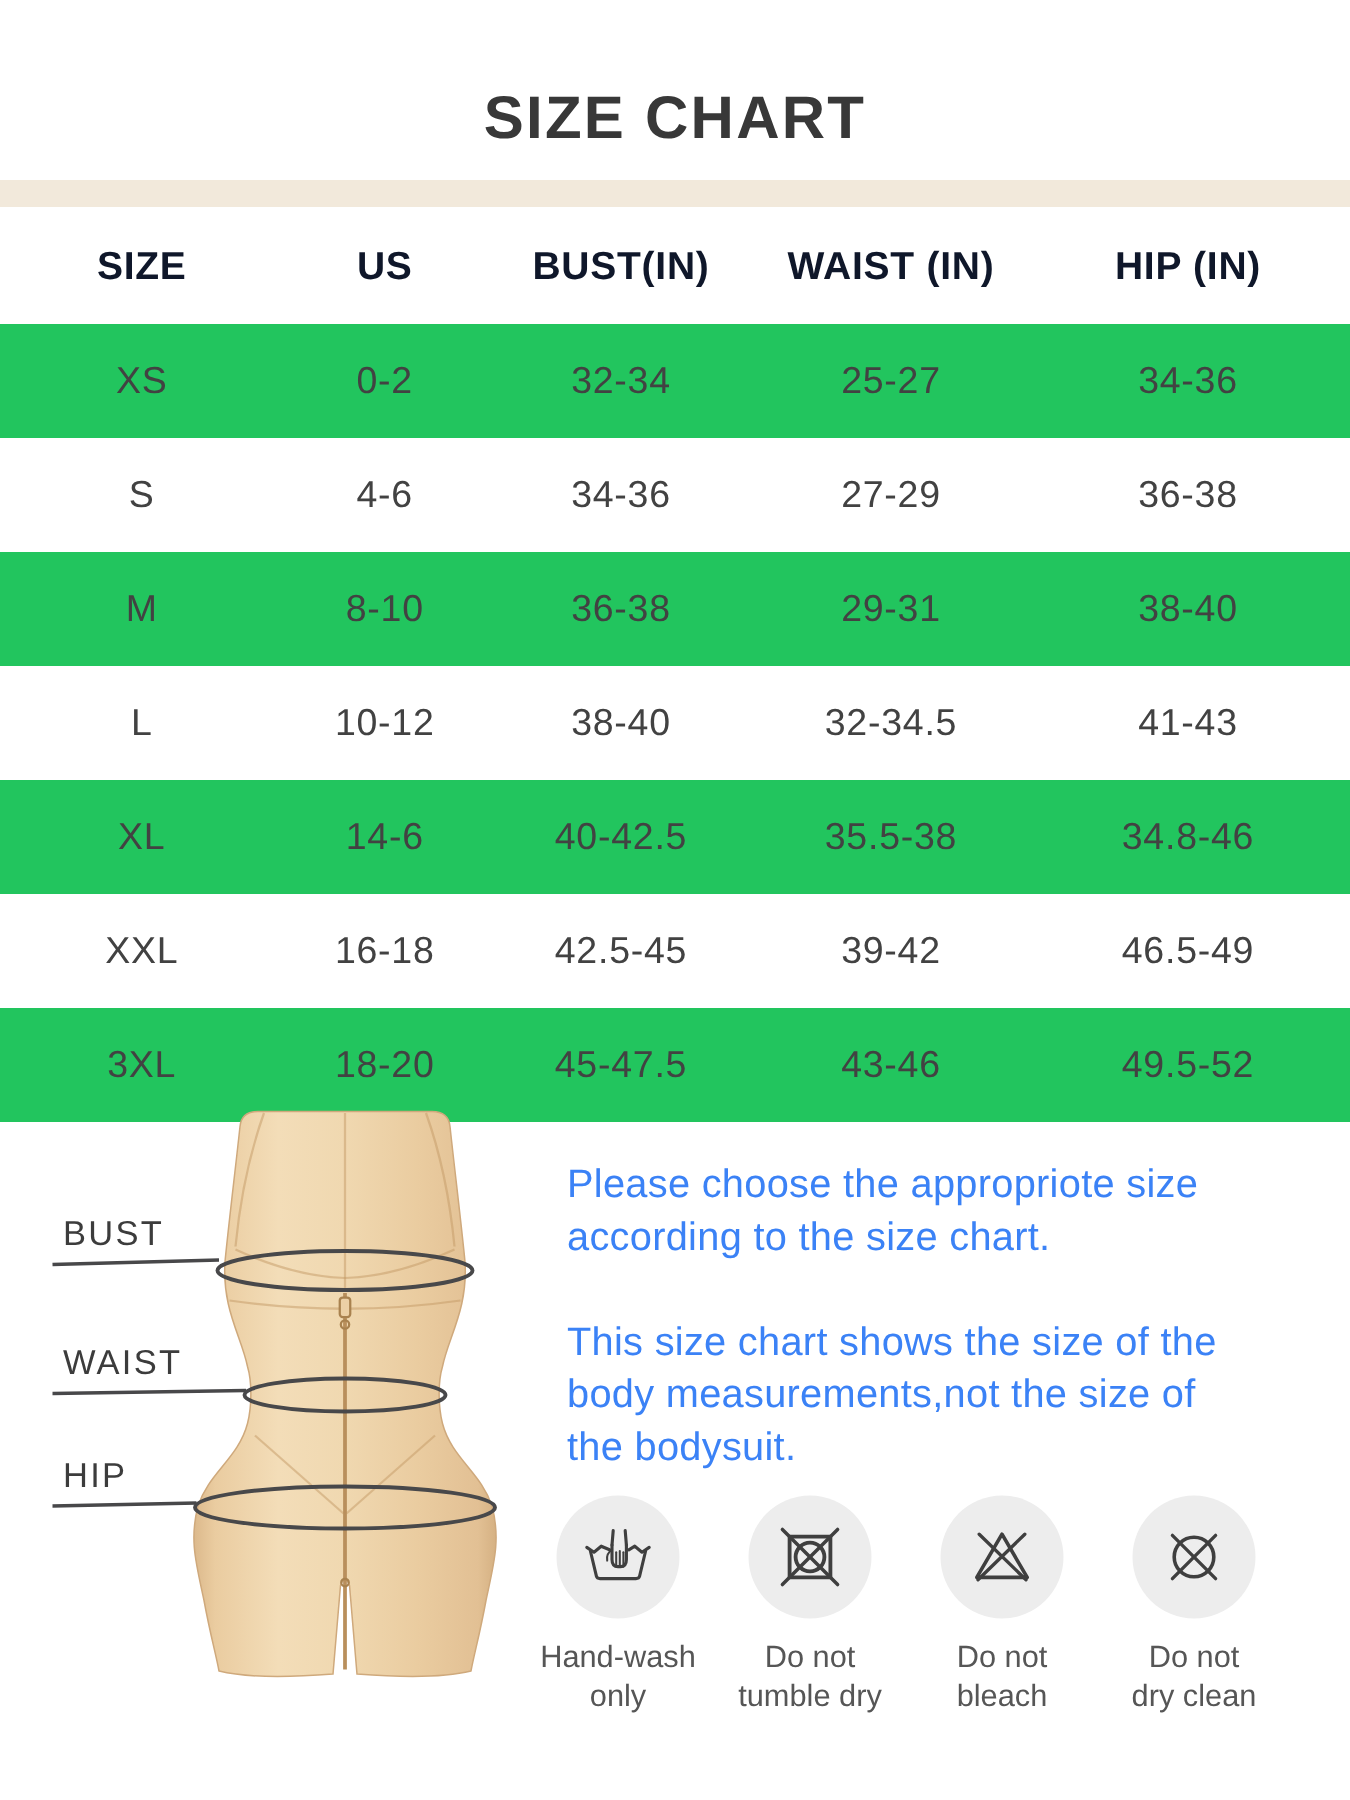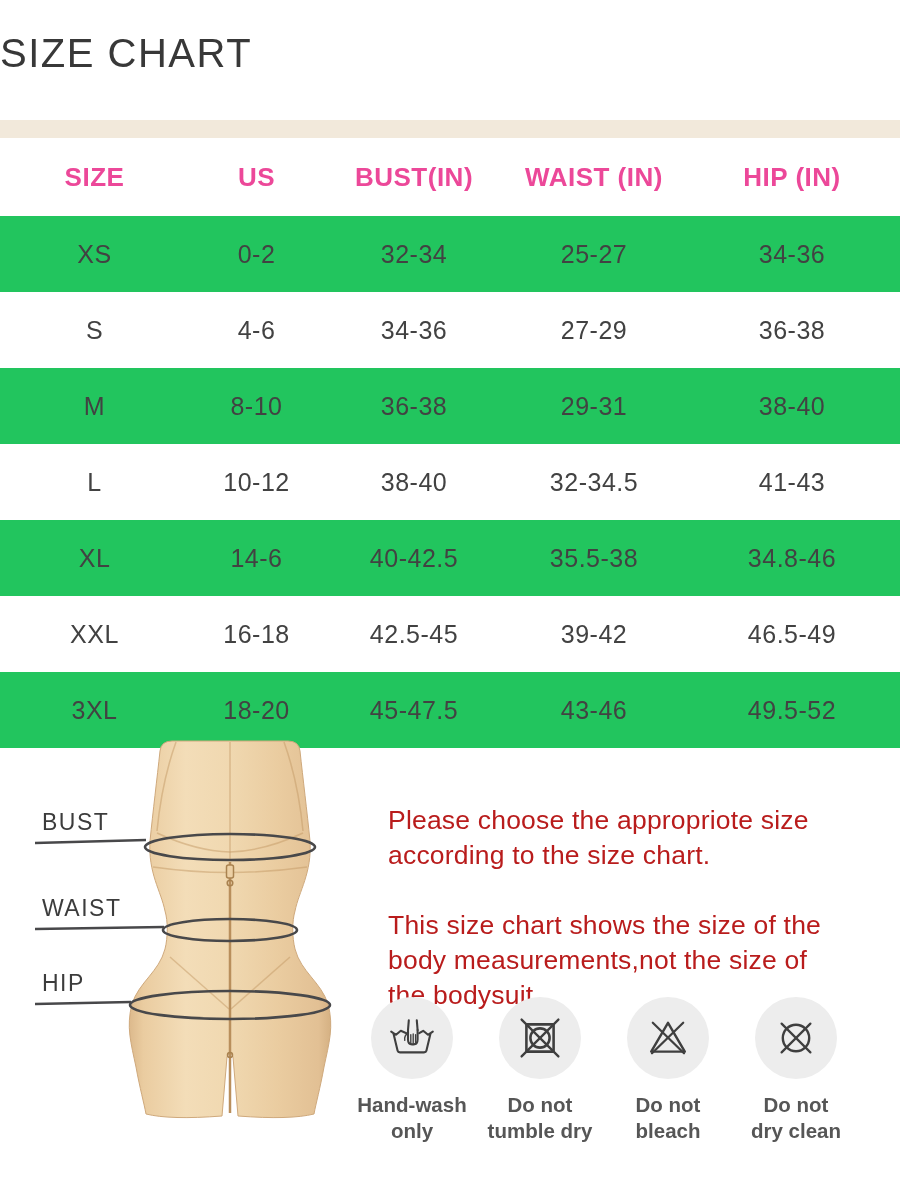--- a/index.html
+++ b/index.html
@@ -2,45 +2,45 @@
 <html><head>
 <meta charset="utf-8">
 <style>
   html,body{margin:0;padding:0;background:#ffffff;}
   .page{
     position:relative;width:900px;height:1200px;background:#ffffff;
     font-family:"Liberation Sans", sans-serif;overflow:hidden;
   }
   
   .title{
-    position:absolute;top:31px;left:0;width:900px;
-    font-size:40px;font-weight:400;color:#383838;letter-spacing:1.5px;margin:0;
+    position:absolute;top:57px;left:0;width:900px;text-align:center;
+    font-size:40px;font-weight:700;color:#383838;letter-spacing:1.5px;margin:0;
   }
   .band{position:absolute;top:120px;left:0;width:900px;height:18px;background:#f2e9db;}
   
   .table{position:absolute;top:138px;left:0;width:900px;}
   .trow{display:grid;grid-template-columns:21% 15% 20% 20% 24%;align-items:center;height:76px;}
   .trow.head{height:78px;}
   .trow.alt{background:#22c55e;}
   .cell{text-align:center;font-size:25px;color:#424242;letter-spacing:.5px;}
-  .head .cell{font-size:26px;font-weight:700;color:#ec4899;}
+  .head .cell{font-size:26px;font-weight:700;color:#0f172a;}
   
   .figure{position:absolute;left:0;top:725px;width:380px;height:430px;}
   .figure svg{display:block;}
   .meas-label{font-size:23px;letter-spacing:1.5px;fill:#3c3c3c;font-weight:500;}
-  .notes{position:absolute;left:388px;top:772px;width:492px;color:#b91c1c;margin-top:31px;}
+  .notes{position:absolute;left:378px;top:772px;width:492px;color:#3b82f6;}
   .notes p{margin:0;font-size:26.5px;line-height:35px;letter-spacing:.2px;}
   .notes p + p{margin-top:35px;}
   .notes .ln{display:block;}
   
   .care{position:absolute;left:348px;top:997px;width:520px;display:flex;}
   .care-item{width:128px;flex:0 0 128px;display:flex;flex-direction:column;align-items:center;}
   .care-circle{width:82px;height:82px;border-radius:50%;background:#ededed;display:grid;place-items:center;}
   .care-circle svg{width:48px;height:48px;}
-  .care-label{margin-top:13px;font-size:20.5px;line-height:26px;color:#565656;text-align:center;font-weight:bold;}
+  .care-label{margin-top:13px;font-size:20.5px;line-height:26px;color:#565656;text-align:center;}
   .care-label .ln{display:block;}
   .ico{stroke:#3f3f3f;fill:none;stroke-linecap:round;stroke-linejoin:round;}
 </style>
 </head>
 <body>
 
 <div class="page">
 
   <h1 class="title">SIZE CHART</h1>
 

